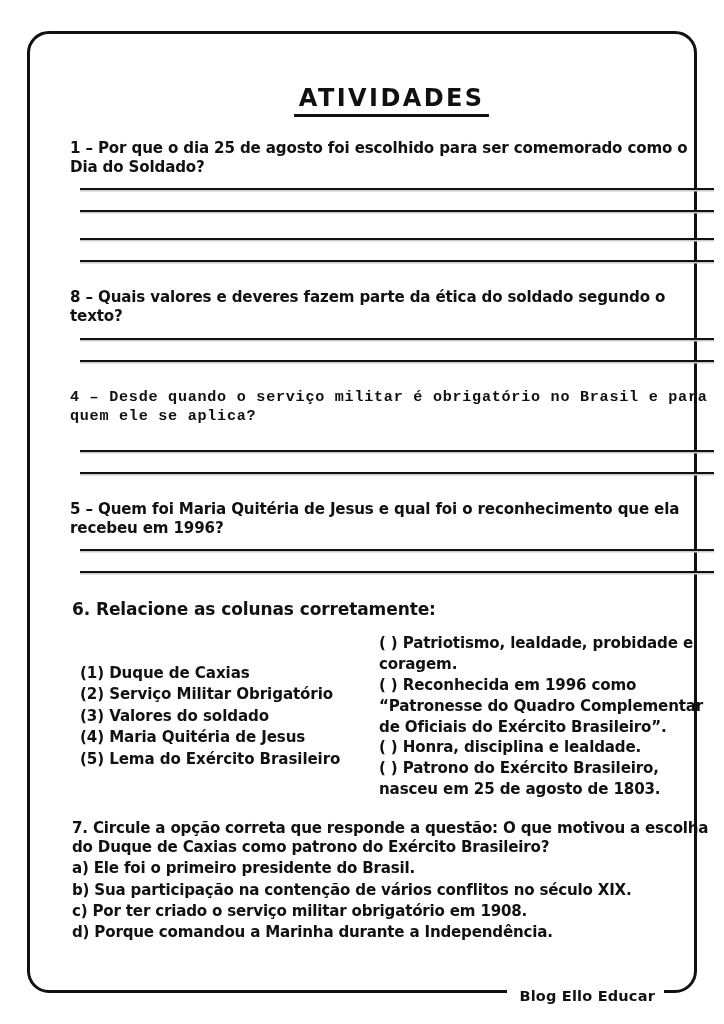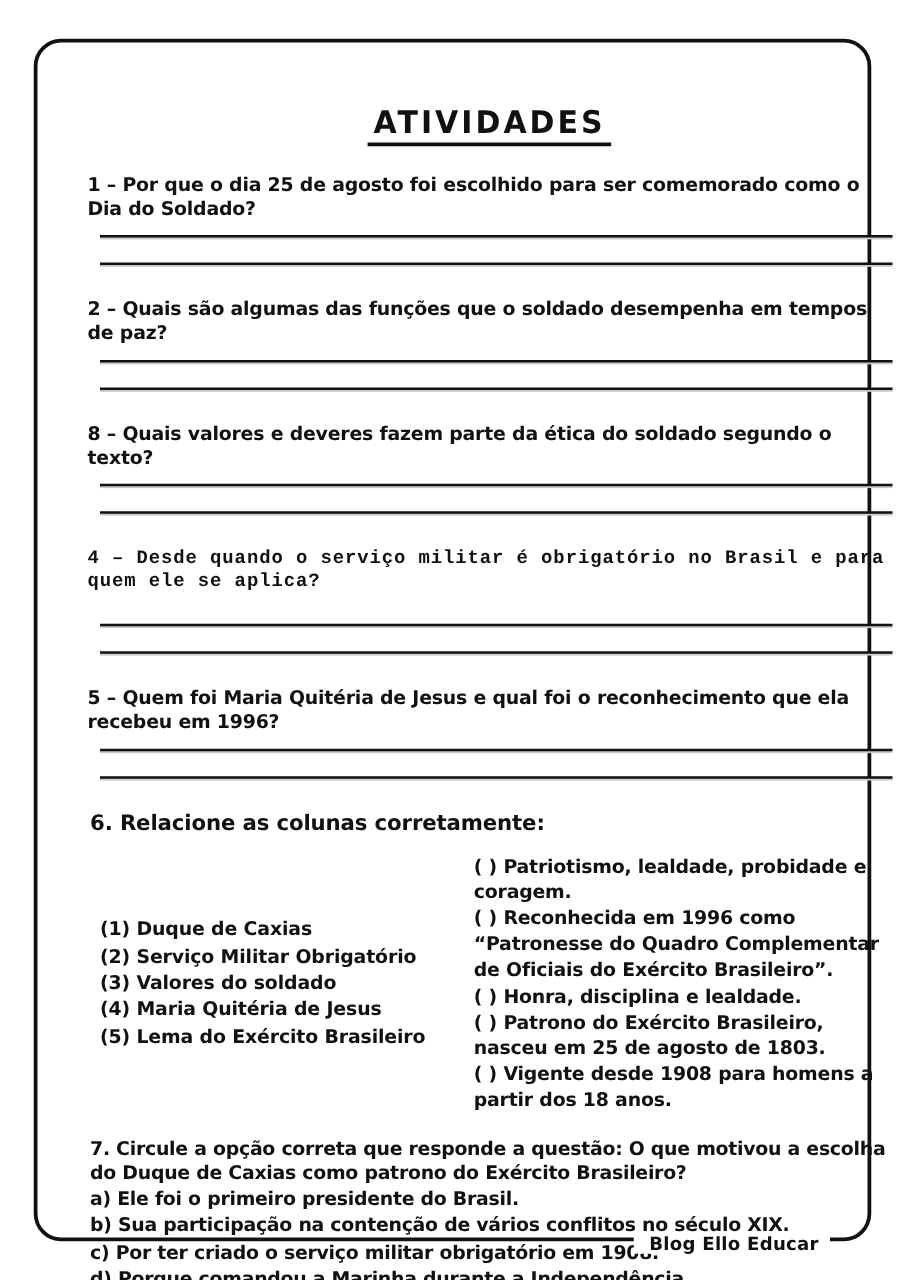--- a/index.html
+++ b/index.html
@@ -157,21 +157,20 @@
     </div>
 
     <div class="q">1 – Por que o dia 25 de agosto foi escolhido para ser comemorado como o Dia do Soldado?</div>
     <div class="lines">
       <div class="rule"></div>
       <div class="rule"></div>
     </div>
 
     <div class="gap-lg"></div>
 
-    <div class="q">2 – Quais são algumas das funções que o soldado desempenha em tempos de paz?</div>
     <div class="lines">
       <div class="rule"></div>
       <div class="rule"></div>
     </div>
 
     <div class="gap-lg"></div>
 
     <div class="q">8 – Quais valores e deveres fazem parte da ética do soldado segundo o texto?</div>
     <div class="lines">
       <div class="rule"></div>
@@ -205,21 +204,20 @@
         <div class="match-item">(2) Serviço Militar Obrigatório</div>
         <div class="match-item">(3) Valores do soldado</div>
         <div class="match-item">(4) Maria Quitéria de Jesus</div>
         <div class="match-item">(5) Lema do Exército Brasileiro</div>
       </div>
       <div class="match-right">
         <div class="match-opt">(  ) Patriotismo, lealdade, probidade e coragem.</div>
         <div class="match-opt">(  ) Reconhecida em 1996 como “Patronesse do Quadro Complementar de Oficiais do Exército Brasileiro”.</div>
         <div class="match-opt">(  ) Honra, disciplina e lealdade.</div>
         <div class="match-opt">(  ) Patrono do Exército Brasileiro, nasceu em 25 de agosto de 1803.</div>
-        <div class="match-opt">(  ) Vigente desde 1908 para homens a partir dos 18 anos.</div>
       </div>
     </div>
 
     <div class="gap-md"></div>
 
     <div class="q7-head">7. Circule a opção correta que responde a questão: O que motivou a escolha do Duque de Caxias como patrono do Exército Brasileiro?</div>
     <div class="alt">a) Ele foi o primeiro presidente do Brasil.</div>
     <div class="alt">b) Sua participação na contenção de vários conflitos no século XIX.</div>
     <div class="alt">c) Por ter criado o serviço militar obrigatório em 1908.</div>
     <div class="alt">d) Porque comandou a Marinha durante a Independência.</div>

